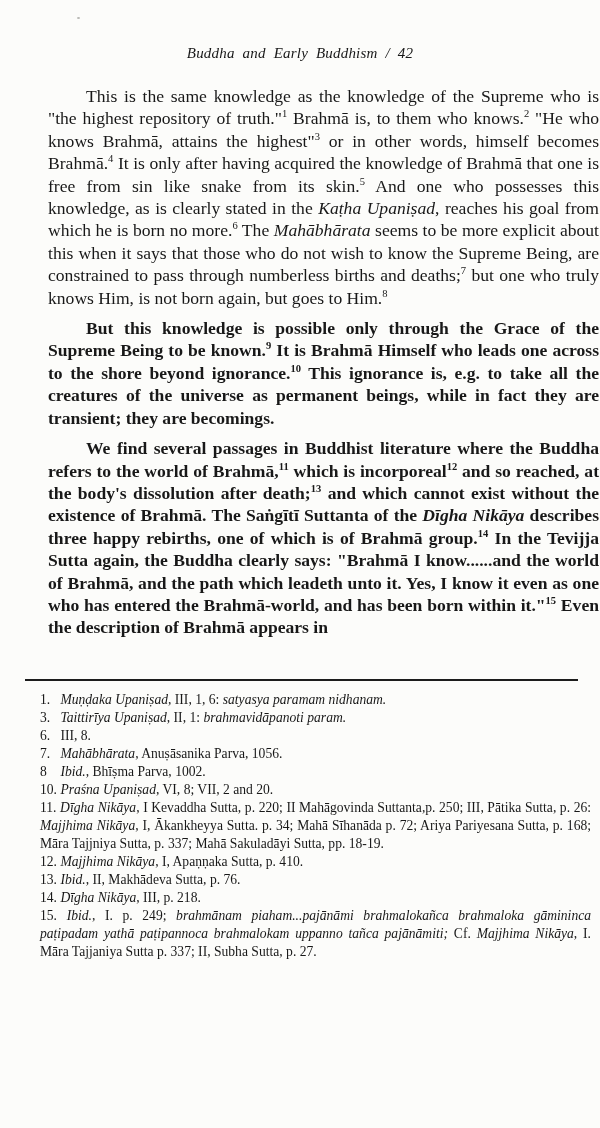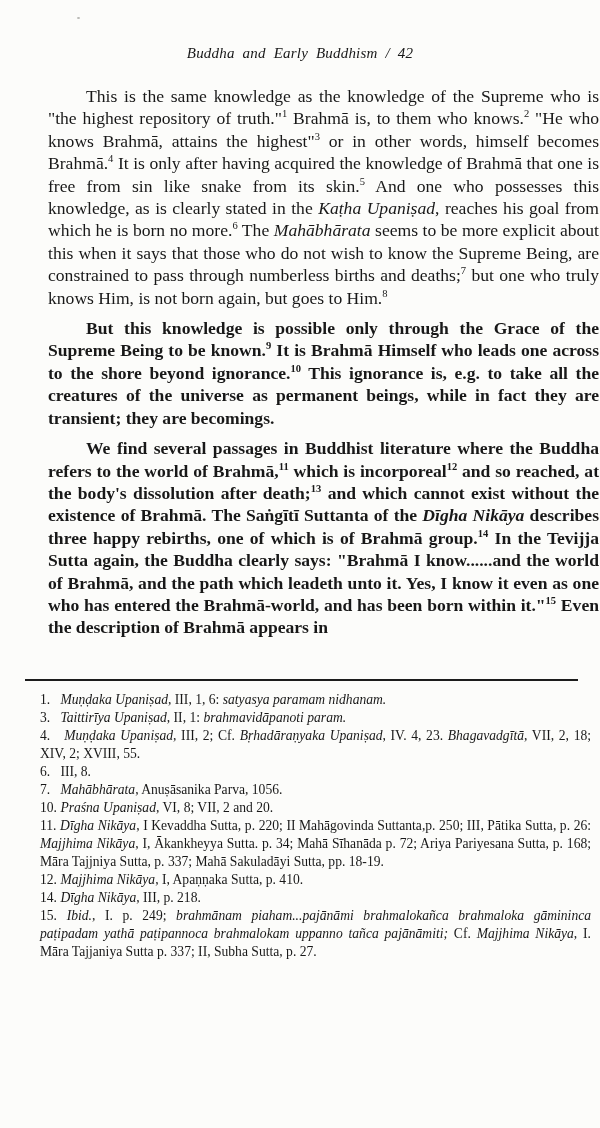--- a/index.html
+++ b/index.html
@@ -62,22 +62,23 @@
     <p><span>This is the same knowledge as the knowledge of the Supreme who is "the highest repository of truth."</span><span class="sup">1</span><span> Brahmā is, to them who knows.</span><span class="sup">2</span><span> "He who knows Brahmā, attains the highest"</span><span class="sup">3</span><span> or in other words, himself becomes Brahmā.</span><span class="sup">4</span><span> It is only after having acquired the knowledge of Brahmā that one is free from sin like snake from its skin.</span><span class="sup">5</span><span> And one who possesses this knowledge, as is clearly stated in the </span><span class="it">Kaṭha Upaniṣad</span><span>, reaches his goal from which he is born no more.</span><span class="sup">6</span><span> The </span><span class="it">Mahābhārata</span><span> seems to be more explicit about this when it says that those who do not wish to know the Supreme Being, are constrained to pass through numberless births and deaths;</span><span class="sup">7</span><span> but one who truly knows Him, is not born again, but goes to Him.</span><span class="sup">8</span></p>
     <p><span>But this knowledge is possible only through the Grace of the Supreme Being to be known.</span><span class="sup">9</span><span> It is Brahmā Himself who leads one across to the shore beyond ignorance.</span><span class="sup">10</span><span> This ignorance is, e.g. to take all the creatures of the universe as permanent beings, while in fact they are transient; they are becomings.</span></p>
     <p><span>We find several passages in Buddhist literature where the Buddha refers to the world of Brahmā,</span><span class="sup">11</span><span> which is incorporeal</span><span class="sup">12</span><span> and so reached, at the body's dissolution after death;</span><span class="sup">13</span><span> and which cannot exist without the existence of Brahmā. The Saṅgītī Suttanta of the </span><span class="it">Dīgha Nikāya</span><span> describes three happy rebirths, one of which is of Brahmā group.</span><span class="sup">14</span><span> In the Tevijja Sutta again, the Buddha clearly says: "Brahmā I know......and the world of Brahmā, and the path which leadeth unto it. Yes, I know it even as one who has entered the Brahmā-world, and has been born within it."</span><span class="sup">15</span><span> Even the description of Brahmā appears in</span></p>
   </div>
 
   <div class="rule"></div>
 
   <div class="footnotes">
     <p class="fn"><span>1.&nbsp;&nbsp;&nbsp;</span><span class="it">Muṇḍaka Upaniṣad</span><span>, III, 1, 6: </span><span class="it">satyasya paramam nidhanam.</span></p>
     <p class="fn"><span>3.&nbsp;&nbsp;&nbsp;</span><span class="it">Taittirīya Upaniṣad</span><span>, II, 1: </span><span class="it">brahmavidāpanoti param.</span></p>
-    <p class="fn"><span>4.&nbsp;&nbsp;&nbsp;</span><span class="it">Muṇḍaka Upaniṣad</span><span>, III, 2; Cf. </span><span class="it">Bṛhadāraṇyaka Upaniṣad</span><span>, IV. 4, 23. </span><span class="it">Bhagavadgītā</span><span>, VII, 2, 18; XIV, 2; XVIII, 55.</span></p>
     <p class="fn"><span>6.&nbsp;&nbsp;&nbsp;III, 8.</span></p>
     <p class="fn"><span>7.&nbsp;&nbsp;&nbsp;</span><span class="it">Mahābhārata</span><span>, Anuṣāsanika Parva, 1056.</span></p>
+    <p class="fn"><span>8&nbsp;&nbsp;&nbsp;&nbsp;</span><span class="it">Ibid.</span><span>, Bhīṣma Parva, 1002.</span></p>
     <p class="fn"><span>10.&nbsp;</span><span class="it">Praśna Upaniṣad</span><span>, VI, 8; VII, 2 and 20.</span></p>
     <p class="fn"><span>11.&nbsp;</span><span class="it">Dīgha Nikāya</span><span>, I Kevaddha Sutta, p. 220; II Mahāgovinda Suttanta,p. 250; III, Pātika Sutta, p. 26: </span><span class="it">Majjhima Nikāya</span><span>, I, Ākankheyya Sutta. p. 34; Mahā Sīhanāda p. 72; Ariya Pariyesana Sutta, p. 168; Māra Tajjniya Sutta, p. 337; Mahā Sakuladāyi Sutta, pp. 18-19.</span></p>
     <p class="fn"><span>12.&nbsp;</span><span class="it">Majjhima Nikāya</span><span>, I, Apaṇṇaka Sutta, p. 410.</span></p>
+    <p class="fn"><span>13.&nbsp;</span><span class="it">Ibid.</span><span>, II, Makhādeva Sutta, p. 76.</span></p>
     <p class="fn"><span>14.&nbsp;</span><span class="it">Dīgha Nikāya</span><span>, III, p. 218.</span></p>
     <p class="fn"><span>15.&nbsp;</span><span class="it">Ibid.</span><span>, I. p. 249; </span><span class="it">brahmānam piaham...pajānāmi brahmalokañca brahmaloka gāmininca paṭipadam yathā paṭipannoca brahmalokam uppanno tañca pajānāmiti;</span><span> Cf. </span><span class="it">Majjhima Nikāya</span><span>, I. Māra Tajjaniya Sutta p. 337; II, Subha Sutta, p. 27.</span></p>
   </div>
 </div>
 
 </body></html>

